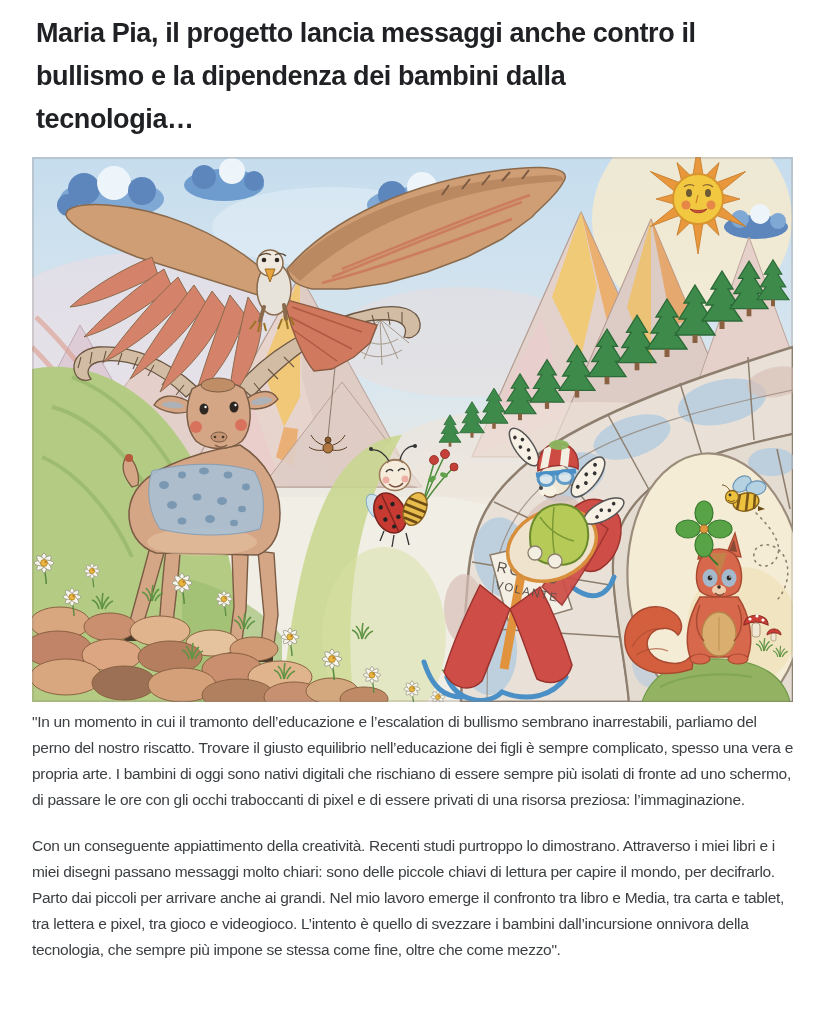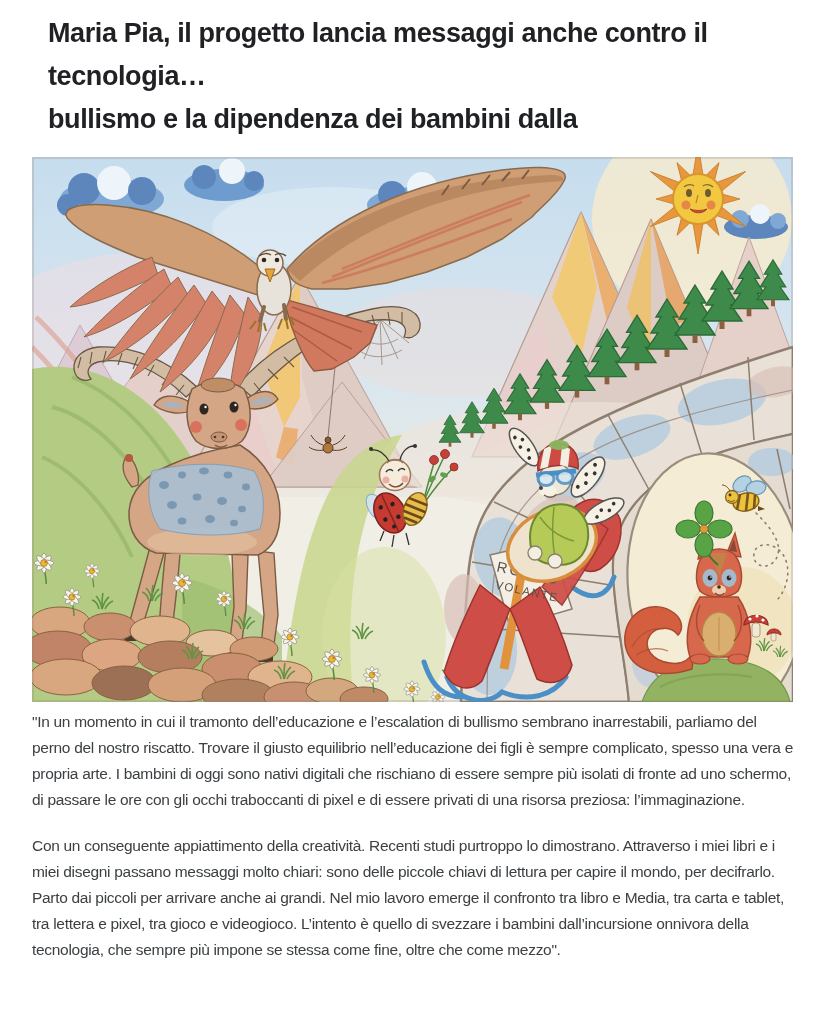--- a/index.html
+++ b/index.html
@@ -1,32 +1,32 @@
 <!DOCTYPE html>
 <html><head>
 <meta charset="utf-8">
 <style>
   html,body{margin:0;padding:0;background:#ffffff;}
   body{width:831px;font-family:"Liberation Sans",sans-serif;-webkit-font-smoothing:antialiased;}
   .container{padding:12px 31px 20px 32px;}
-  h1{margin:0 0 16px 16px;font-weight:700;color:#202124;font-size:27px;line-height:43px;letter-spacing:-0.4px;}
+  h1{margin:0 0 16px 4px;font-weight:700;color:#202124;font-size:27px;line-height:43px;letter-spacing:-0.4px;}
   h1 .tline{display:block;white-space:nowrap;}
   figure{margin:0 0 7px 0;width:761px;height:545px;}
   figure svg{display:block;}
   .bodytext p{margin:0 0 20px 0;color:#3c4043;font-size:15.5px;line-height:26px;letter-spacing:-0.3px;max-width:766px;}
 </style>
 </head>
 <body>
 
 <div class="container">
 
   <h1>
     <span class="tline">Maria Pia, il progetto lancia messaggi anche contro il</span>
+    <span class="tline">bullismo e la dipendenza dei bambini dalla</span>
     <span class="tline">tecnologia…</span>
-    <span class="tline">bullismo e la dipendenza dei bambini dalla</span>
   </h1>
 
   <figure>
   <svg width="761" height="545" viewBox="0 0 761 545" role="img" aria-label="Children's watercolor drawing: a large eagle perched on the horns of an alpine ibex, mountains with a smiling sun, pine trees, a bobsled track with a winged bug riding a red bobsled named Rosso Volante, a ladybug-bee character with flowers, a squirrel holding a four-leaf clover, a bee and a mushroom">
     <defs>
       <linearGradient id="skyG" x1="0" y1="0" x2="0" y2="1">
         <stop offset="0" stop-color="#c6ddee"></stop>
             <stop offset="0.7" stop-color="#dbe7ee"></stop>
             <stop offset="1" stop-color="#ece9e0"></stop>
       </linearGradient>

